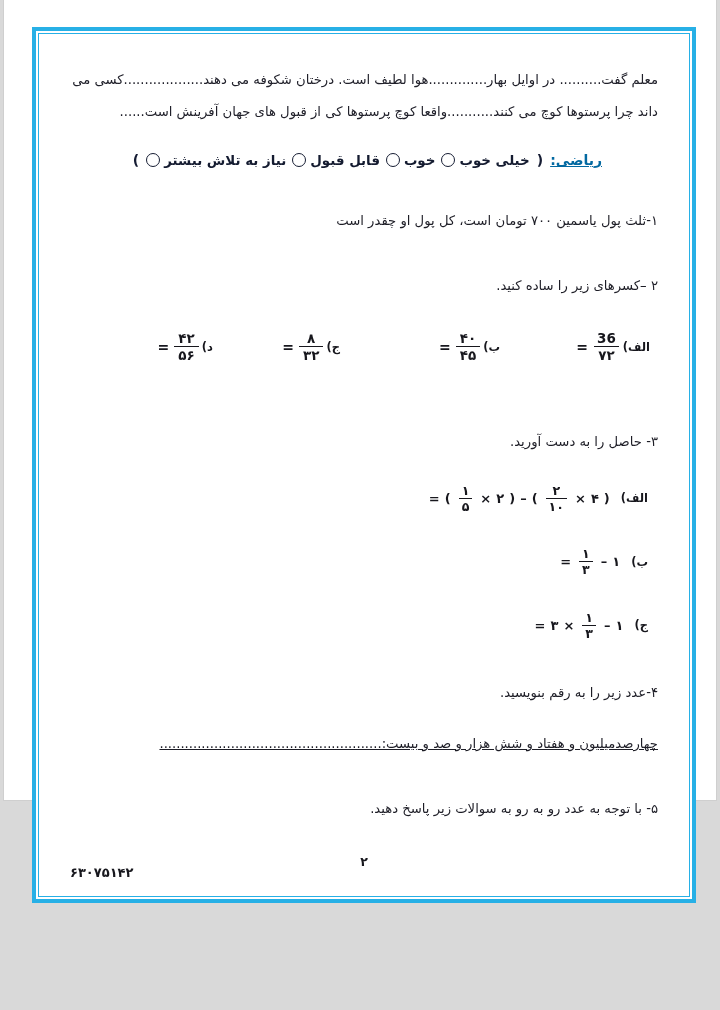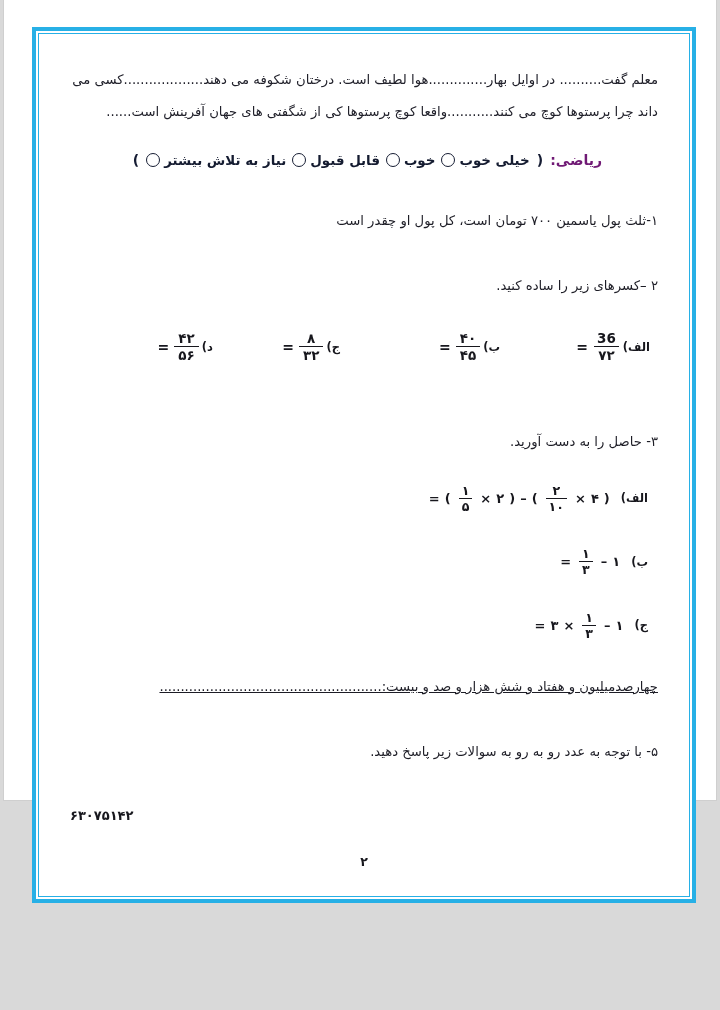--- a/index.html
+++ b/index.html
@@ -71,21 +71,22 @@
     color: #151c33;
     font-weight: bold;
     display: flex;
     flex-direction: row;
     align-items: center;
     justify-content: flex-start;
     gap: 7px;
     padding-right: 56px;
   }
   .subject-label {
-    color: #701a75;
+    color: #0369a1;
+    text-decoration: underline;
     font-weight: bold;
     font-size: 14px;
   }
   .rating-options {
     display: flex;
     flex-direction: row;
     align-items: center;
     gap: 6px;
     font-size: 13.4px;
     color: #141b30;
@@ -206,21 +207,21 @@
 </head>
 <body>
 
 <div class="page-sheet">
   <div class="doc-frame">
     <div class="doc-frame-inner"></div>
 
     <div class="doc-body">
 
       <p class="para">معلم گفت.......... در اوایل بهار..............هوا لطیف است. درختان شکوفه می دهند...................کسی می</p>
-      <p class="para">داند چرا پرستوها کوچ می کنند...........واقعا کوچ پرستوها کی از شگفتی های جهان آفرینش است......</p>
+      <p class="para">داند چرا پرستوها کوچ می کنند...........واقعا کوچ پرستوها کی از قبول های جهان آفرینش است......</p>
 
       <div class="rating-line">
         <span class="subject-label">ریاضی:</span>
         <span class="paren">(</span>
         <span class="rating-options">
           <span class="opt">
             <span>خیلی خوب</span>
             <span class="bubble"></span>
           </span>
           <span class="opt">
@@ -323,20 +324,21 @@
             <span class="num">۱</span>
             <span class="den">۳</span>
           </span>
           <span class="tok">×</span>
           <span class="tok">۳</span>
           <span class="tok">=</span>
         </div>
 
       </div>
 
+      <div class="q-line">۴-عدد زیر را به رقم بنویسید.</div>
 
       <div class="dots-line">چهارصدمیلیون و هفتاد و شش هزار و صد و بیست:.....................................................</div>
 
       <div class="q-line">۵- با توجه به عدد رو به رو به سوالات زیر پاسخ دهید.</div>
 
       <div class="bottom-number">۶۳۰۷۵۱۴۲</div>
 
       <div class="page-number">۲</div>
 
     </div>

